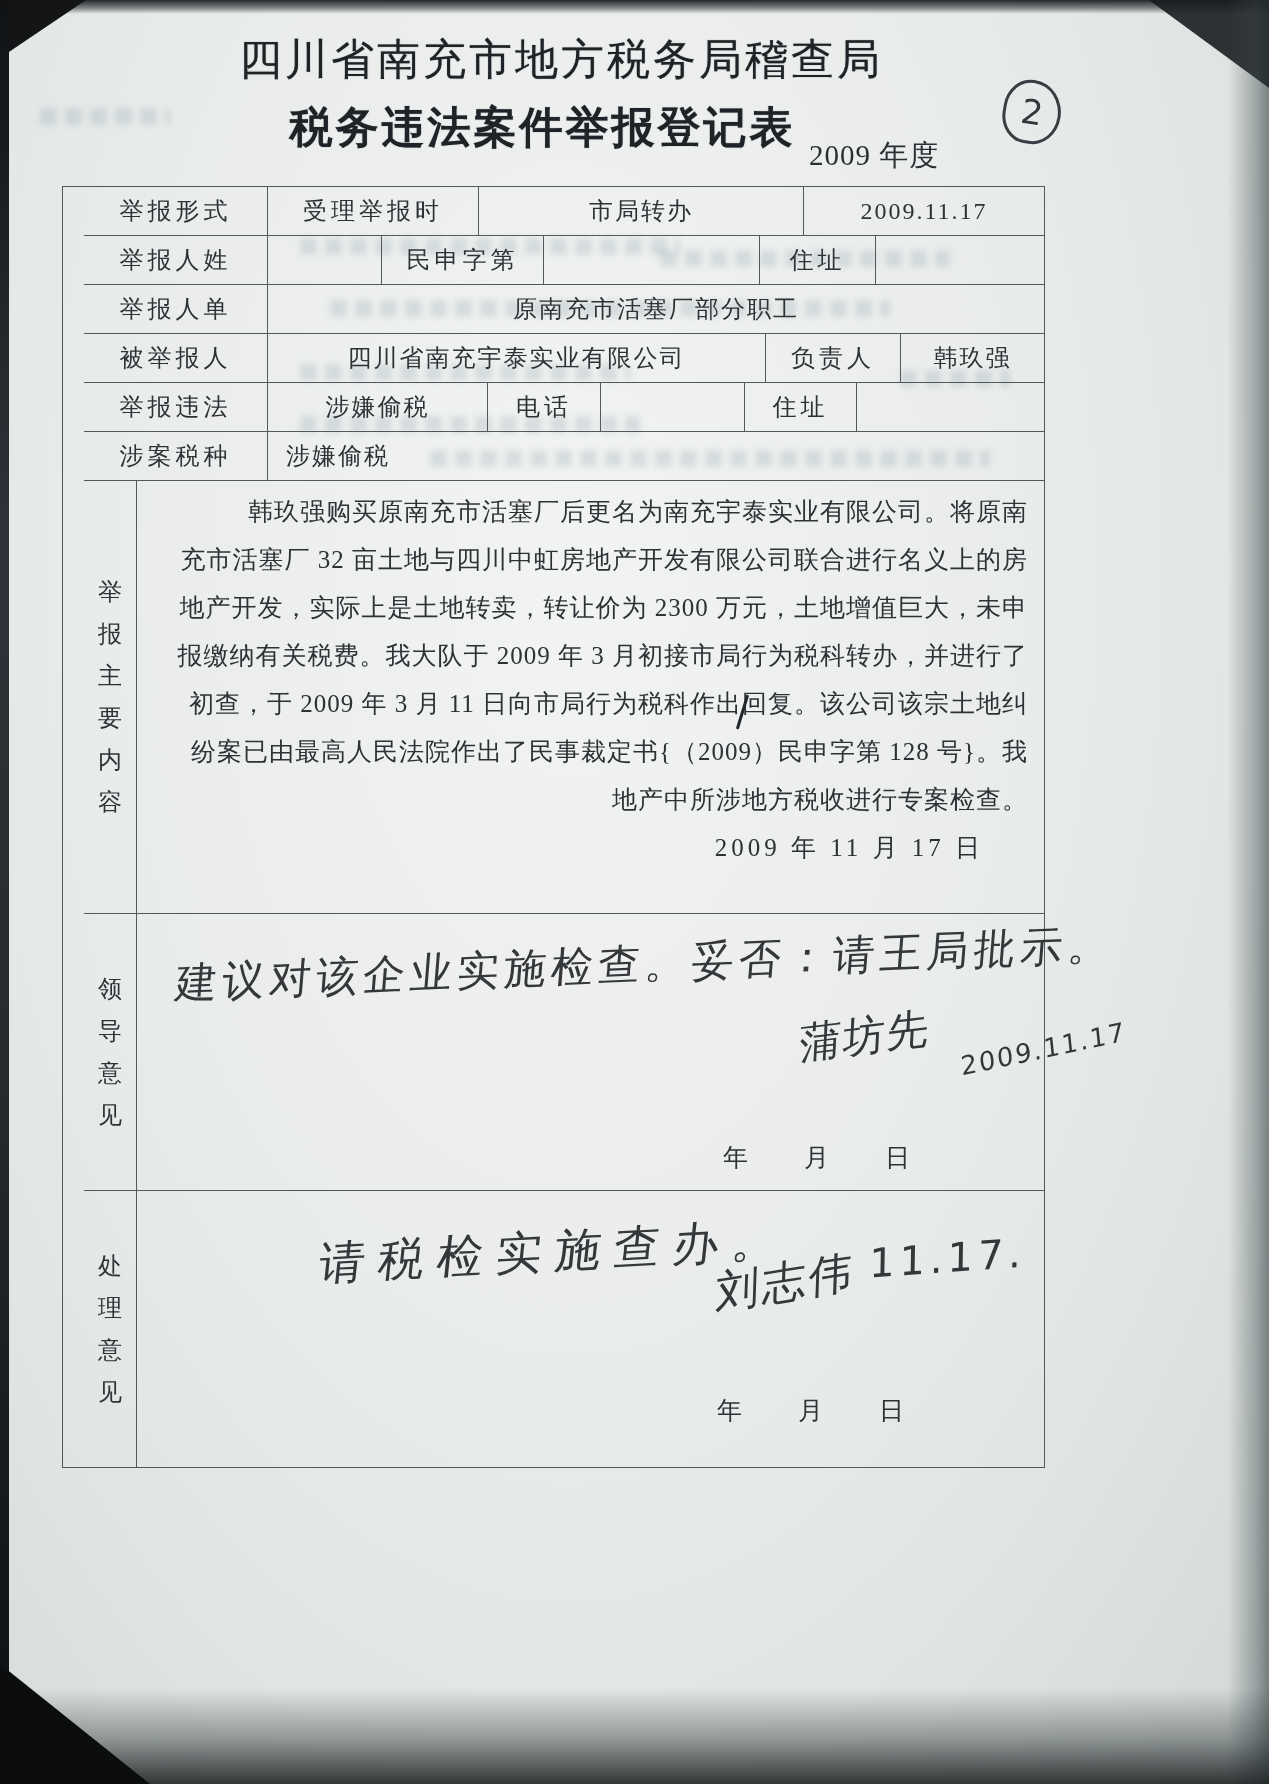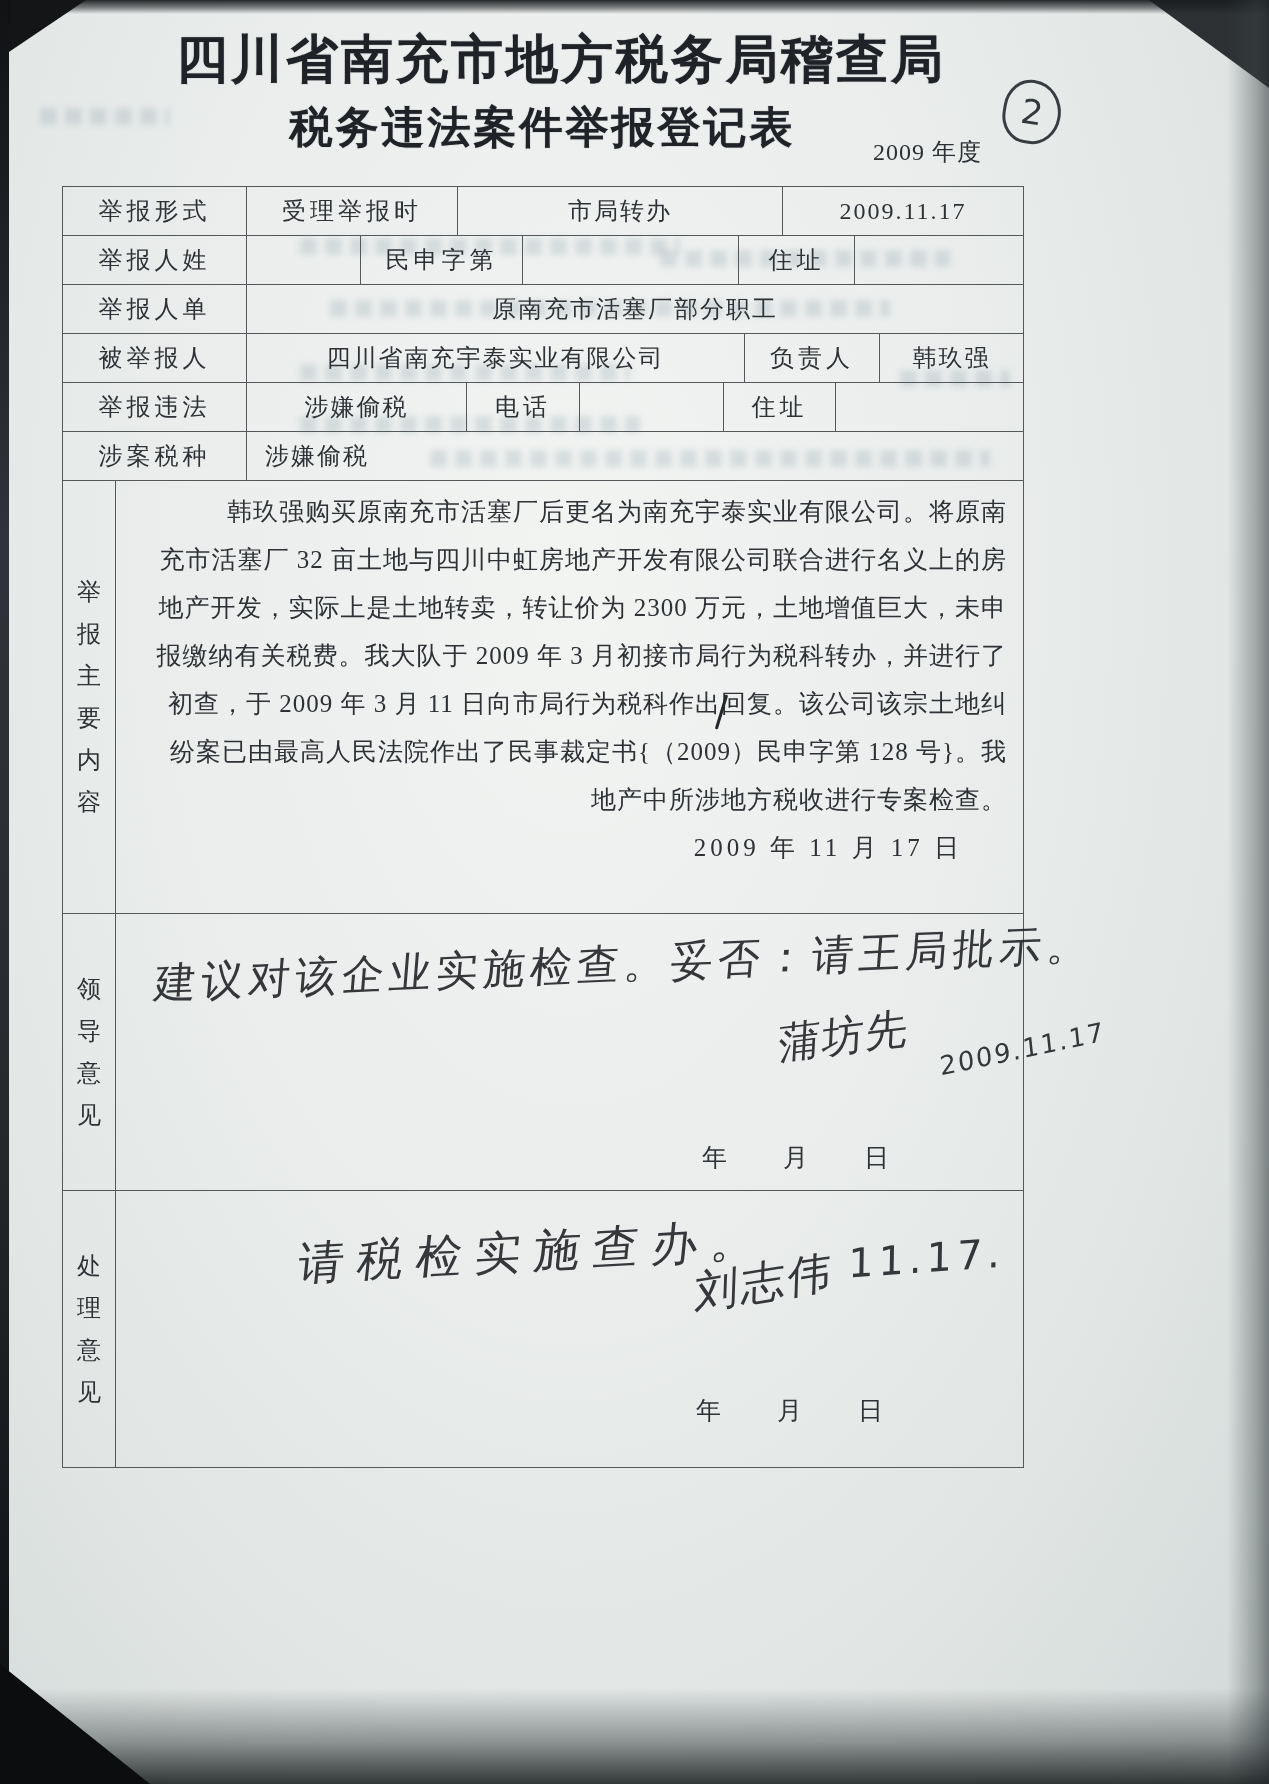--- a/index.html
+++ b/index.html
@@ -26,32 +26,32 @@
   .right-shadow{position:absolute;right:0;top:0;width:42px;height:100%;
     background:linear-gradient(to right,rgba(70,80,82,0) 0%,rgba(60,70,72,.40) 70%,rgba(40,48,50,.55) 100%);}
   .bottom-shadow{position:absolute;left:0;bottom:0;width:100%;height:96px;
     background:linear-gradient(to bottom,rgba(40,46,46,0) 0%,rgba(44,51,52,.45) 55%,rgba(26,31,32,.88) 100%);}
   .corner-bl{position:absolute;left:0;bottom:0;width:0;height:0;
     border-bottom:120px solid #0b0d0e;border-right:150px solid transparent;}
   .bleed{position:absolute;height:17px;opacity:.55;filter:blur(3px);
     background:repeating-linear-gradient(90deg,rgba(118,140,152,.38) 0 17px,rgba(118,140,152,0) 17px 25px);}
   
   .doc-head{position:absolute;left:0;top:34px;width:1085px;text-align:center;color:#1f2226;}
-  .doc-head .t1{font-size:52px;font-weight:bold;letter-spacing:3px;line-height:52px;text-shadow:0 0 1px rgba(30,32,36,.6);padding-left:37px;}
+  .doc-head .t1{font-size:43px;font-weight:normal;letter-spacing:3px;line-height:52px;text-shadow:0 0 1px rgba(30,32,36,.6);padding-left:37px;}
   .doc-head .t2{font-size:43px;font-weight:bold;letter-spacing:3px;line-height:52px;text-shadow:0 0 1px rgba(30,32,36,.6);margin-top:16px;}
-  .year-label{position:absolute;left:873px;top:136px;font-size:24px;color:#2c2f33;letter-spacing:1px;}
+  .year-label{position:absolute;left:809px;top:136px;font-size:29px;color:#2c2f33;letter-spacing:1px;}
   .page-circle{
     position:absolute;left:1003px;top:80px;width:52px;height:58px;
     border:3px solid #383d42;border-radius:48% 55% 50% 46%;
     display:flex;align-items:center;justify-content:center;
     font-family:"DejaVu Sans",sans-serif;font-size:34px;color:#33383d;
     transform:rotate(9deg);
   }
   
-  .tbl{position:absolute;left:62px;top:186px;width:960px;border:1px solid #55585b;color:#2e3135;}
+  .tbl{position:absolute;left:62px;top:186px;width:960px;border:1px solid #55585b;color:#2e3135;padding-left:21px;}
   .row{display:flex;border-bottom:1px solid #55585b;}
   .row:last-child{border-bottom:none;}
   .cell{box-sizing:border-box;border-right:1px solid #55585b;display:flex;align-items:center;justify-content:center;
     font-size:24px;letter-spacing:2px;overflow:visible;}
   .cell:last-child{border-right:none;flex:1 1 auto;}
   .h48{height:48px;}
   .lbl{letter-spacing:4px;}
   
   .vcol{flex-direction:column;justify-content:center;gap:16px;letter-spacing:0;}
   .vcol span{display:block;line-height:26px;}

